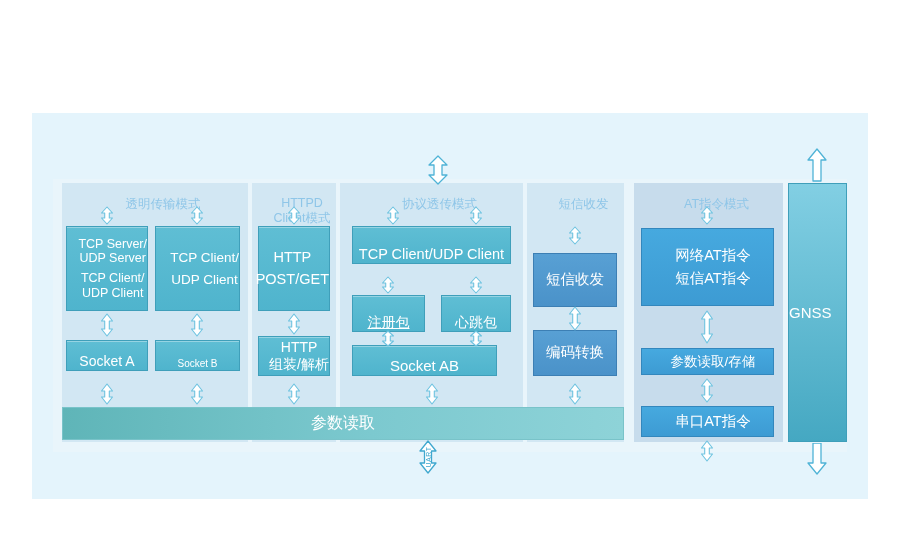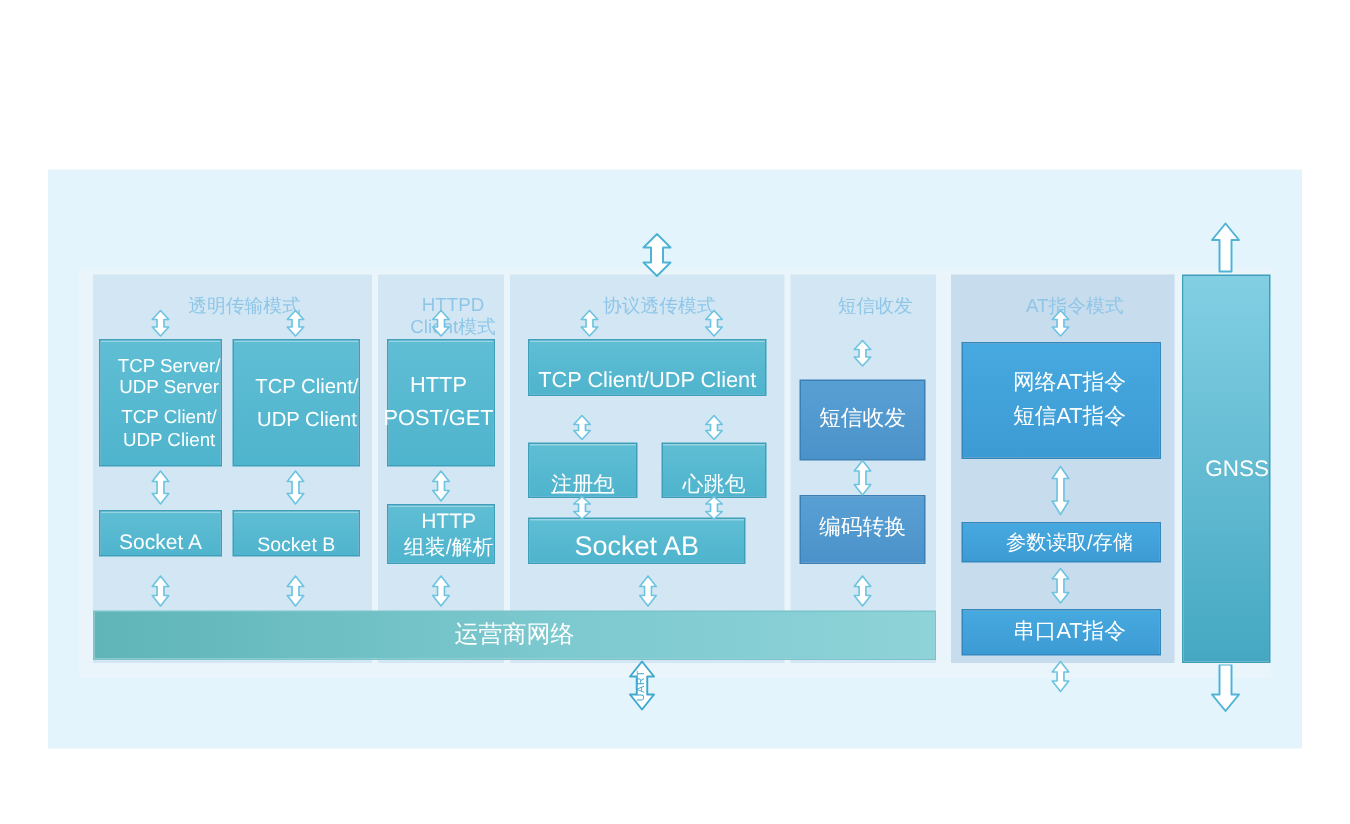--- a/index.html
+++ b/index.html
@@ -72,47 +72,47 @@
   .box.blue2{
     background:linear-gradient(180deg,#46a9df 0%,#3d9bd3 100%);
     border:1px solid #3387bd;
     padding-left:11px;
   }
 
   
   #box-tcpserver{left:66px;top:226px;width:82px;height:85px;font-size:12.5px;flex-direction:column;}
   #box-tcpclient{left:155px;top:226px;width:85px;height:85px;font-size:13.5px;flex-direction:column;}
   #box-socket-a{left:66px;top:340px;width:82px;height:31px;font-size:14px;}
-  #box-socket-b{left:155px;top:340px;width:85px;height:31px;font-size:13px;}
+  #box-socket-b{left:155px;top:340px;width:85px;height:31px;font-size:10px;}
 
   
   #box-http-postget{left:258px;top:226px;width:72px;height:85px;font-size:14.5px;flex-direction:column;}
   #box-http-parse{left:258px;top:336px;width:72px;height:40px;font-size:14px;flex-direction:column;}
 
   
   #box-tcpudp-client{left:352px;top:226px;width:159px;height:38px;font-size:14.5px;}
   #box-register{left:352px;top:295px;width:73px;height:37px;font-size:14px;text-decoration:underline;}
   #box-heartbeat{left:441px;top:295px;width:70px;height:37px;font-size:14px;}
-  #box-socket-ab{left:352px;top:345px;width:145px;height:31px;font-size:18px;}
+  #box-socket-ab{left:352px;top:345px;width:145px;height:31px;font-size:15px;}
 
   
   #box-sms{left:533px;top:253px;width:84px;height:54px;font-size:14.5px;}
   #box-encode{left:533px;top:330px;width:84px;height:46px;font-size:14.5px;}
 
   
   #box-at-network{left:641px;top:228px;width:133px;height:78px;font-size:14.5px;flex-direction:column;}
   #box-param{left:641px;top:348px;width:133px;height:27px;font-size:13.5px;}
   #box-uart-at{left:641px;top:406px;width:133px;height:31px;font-size:14.5px;text-align:right;}
 
   
   #gnss{
     position:absolute;left:788px;top:183px;width:59px;height:259px;
     background:linear-gradient(180deg,#82cfe3 0%,#45a8c2 100%);
     border:1px solid #3f9fba;
-    display:flex;align-items:center;justify-content:flex-end;
+    display:flex;align-items:center;justify-content:flex-start;
     color:#ffffff;font-size:15px;box-sizing:border-box;
   }
 
   
   #serialbar{
     position:absolute;left:62px;top:407px;width:562px;height:33px;
     background:linear-gradient(90deg,#5fb5b8 0%,#7cc9cf 55%,#8ed3d8 100%);
     border:1px solid #79c3c9;
     display:flex;align-items:center;justify-content:center;
     color:#ffffff;font-size:16px;box-sizing:border-box;
@@ -239,21 +239,21 @@
   </div>
   <div class="box blue2" id="box-uart-at">
     <span>串口AT指令</span>
   </div>
 
   <div id="gnss">
     <span>GNSS</span>
   </div>
 
   <div id="serialbar">
-    <span>运营商网络</span>
+    <span>参数读取</span>
   </div>
 
 
   <div class="arr" style="left:427px;top:155px;">
     <svg width="22" height="30" viewBox="0 0 22 30">
       <path d="M11 1 L20 10 L15 10 L15 20 L20 20 L11 29 L2 20 L7 20 L7 10 L2 10 Z" fill="#ffffff" stroke="#4fb3d6" stroke-width="1.3" stroke-linejoin="round"></path>
     </svg>
   </div>
 
   <div class="arr" style="left:806px;top:148px;">

